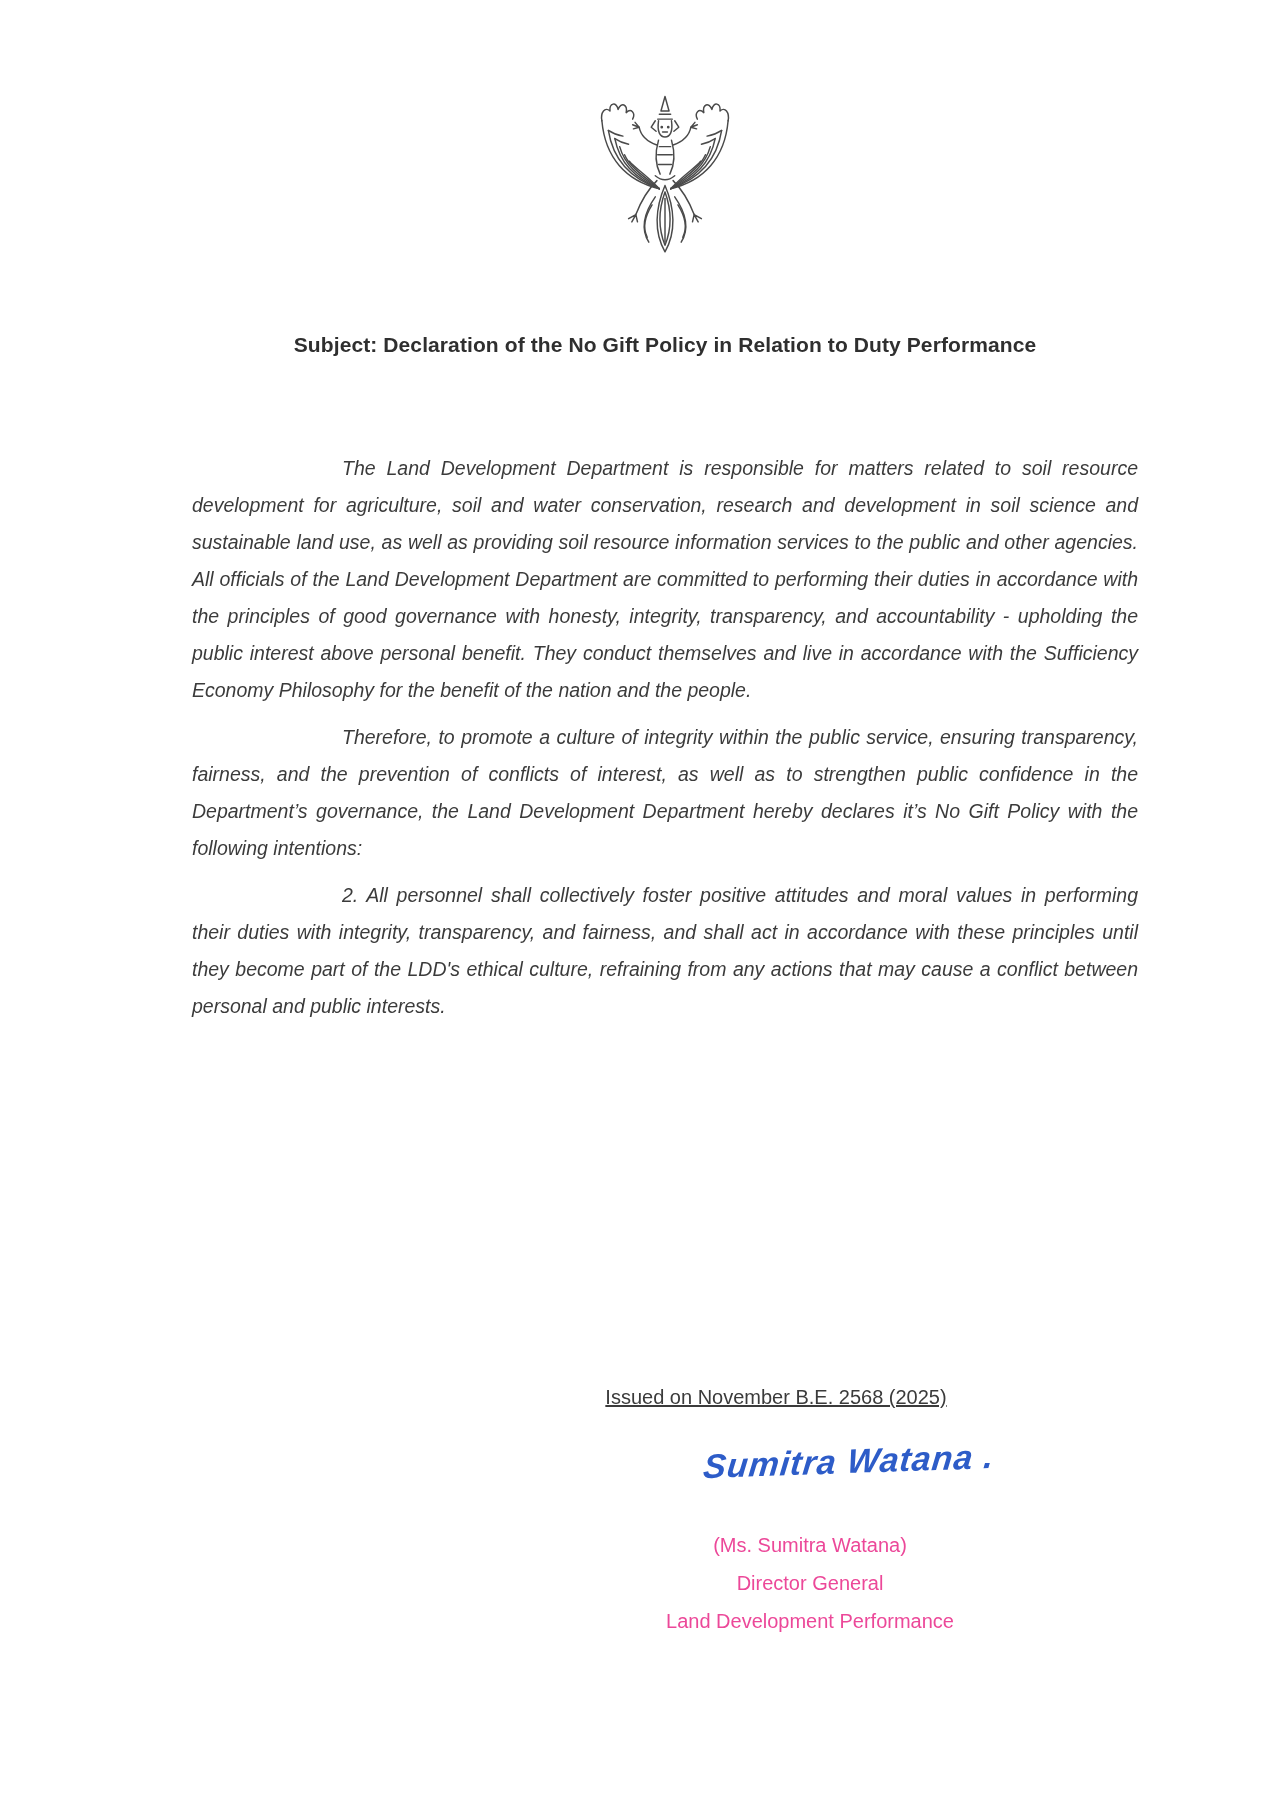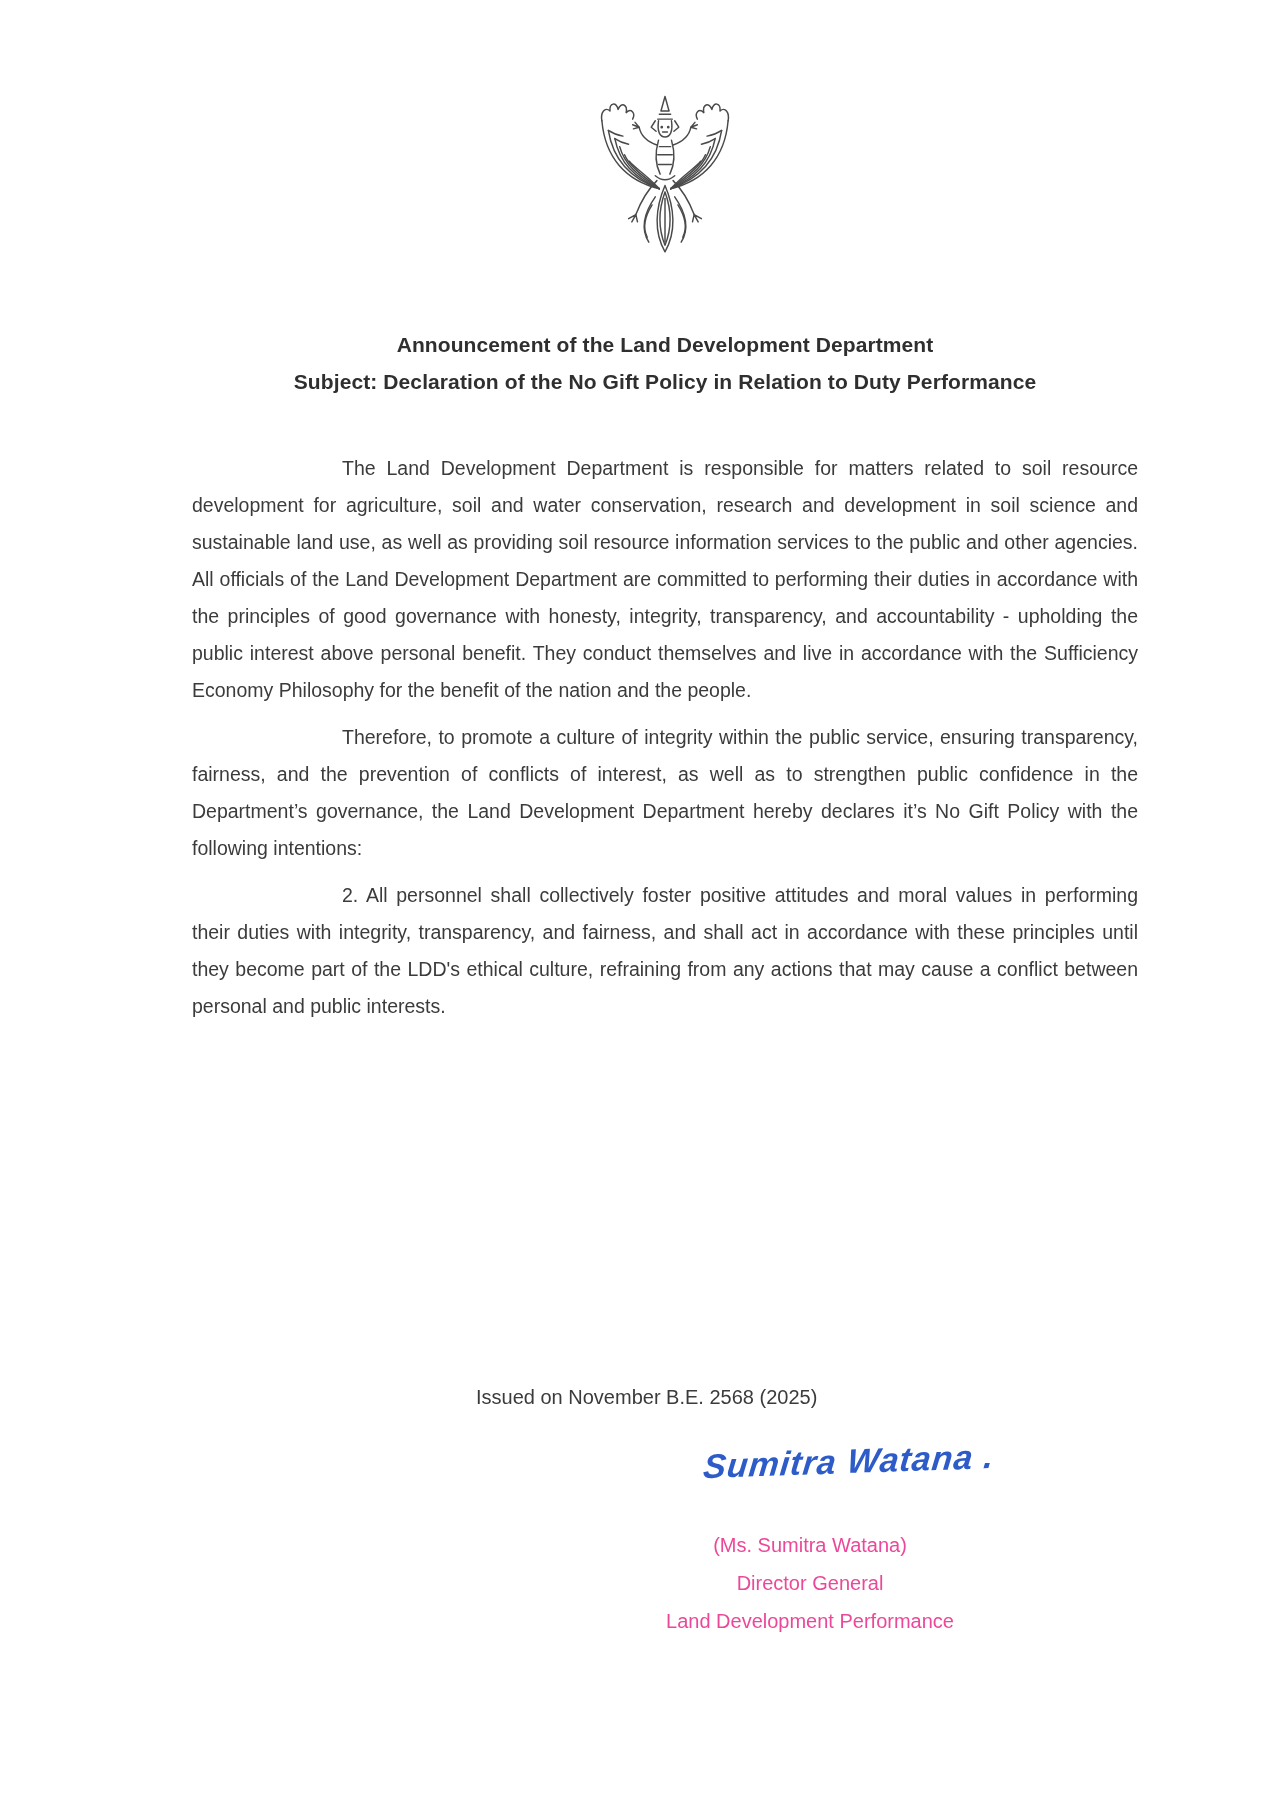--- a/index.html
+++ b/index.html
@@ -32,32 +32,35 @@
   }
   .body-block {
     position: absolute;
     left: 192px;
     top: 450px;
     width: 946px;
     font-size: 19.5px;
     line-height: 37px;
     color: #3b3b3b;
     text-align: justify;
+    font-style: italic;
   }
   .body-block p {
     margin: 0 0 10px 0;
     text-indent: 150px;
   }
   .issued-line {
     position: absolute;
     left: 476px;
     top: 1386px;
     width: 600px;
+    text-align: center;
     font-size: 20px;
     color: #3b3b3b;
+    text-decoration: underline;
   }
   .signature-script {
     position: absolute;
     left: 549px;
     top: 1442px;
     width: 600px;
     text-align: center;
     font-size: 34px;
     font-weight: 600;
     font-style: italic;
@@ -143,21 +146,20 @@
         <path d="M100,134 L100,188"></path>
         <path d="M88,132 C74,152 70,172 80,188"></path>
         <path d="M112,132 C126,152 130,172 120,188"></path>
         <path d="M84,142 C74,158 72,170 78,182"></path>
         <path d="M116,142 C126,158 128,170 122,182"></path>
       </g>
     </svg>
   </div>
 
   <div class="title-block">
-    <div>Announcement of the Land Development Department</div>
     <div>Subject: Declaration of the No Gift Policy in Relation to Duty Performance</div>
   </div>
 
   <div class="body-block">
     <p>The Land Development Department is responsible for matters related to soil resource development for agriculture, soil and water conservation, research and development in soil science and sustainable land use, as well as providing soil resource information services to the public and other agencies. All officials of the Land Development Department are committed to performing their duties in accordance with the principles of good governance with honesty, integrity, transparency, and accountability - upholding the public interest above personal benefit. They conduct themselves and live in accordance with the Sufficiency Economy Philosophy for the benefit of the nation and the people.</p>
     <p>Therefore, to promote a culture of integrity within the public service, ensuring transparency, fairness, and the prevention of conflicts of interest, as well as to strengthen public confidence in the Department’s governance, the Land Development Department hereby declares it’s No Gift Policy with the following intentions:</p>
     <p>2. All personnel shall collectively foster positive attitudes and moral values in performing their duties with integrity, transparency, and fairness, and shall act in accordance with these principles until they become part of the LDD's ethical culture, refraining from any actions that may cause a conflict between personal and public interests.</p>
   </div>
 
   <div class="issued-line">Issued on November B.E. 2568 (2025)</div>

